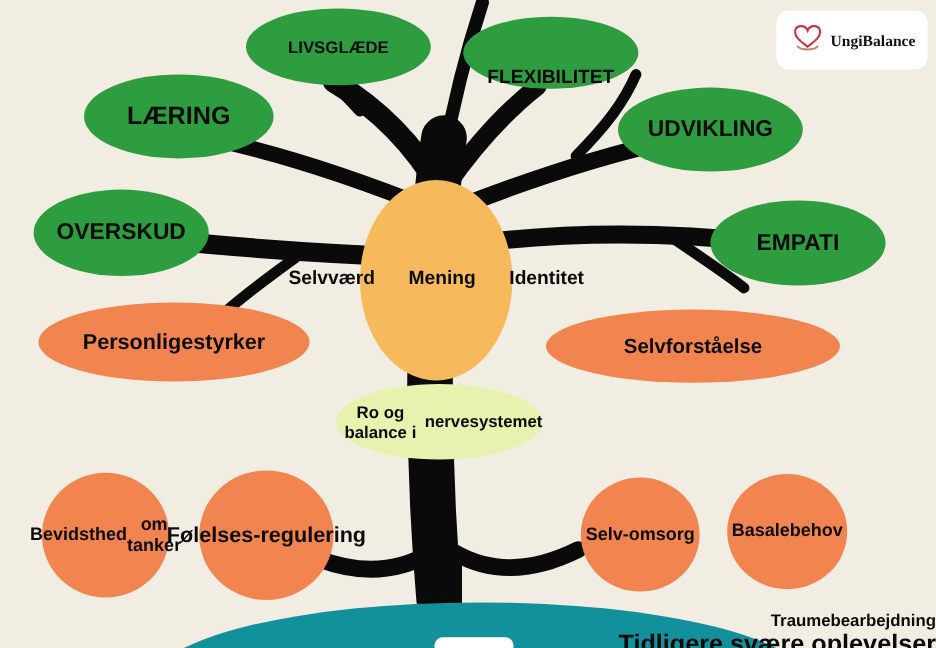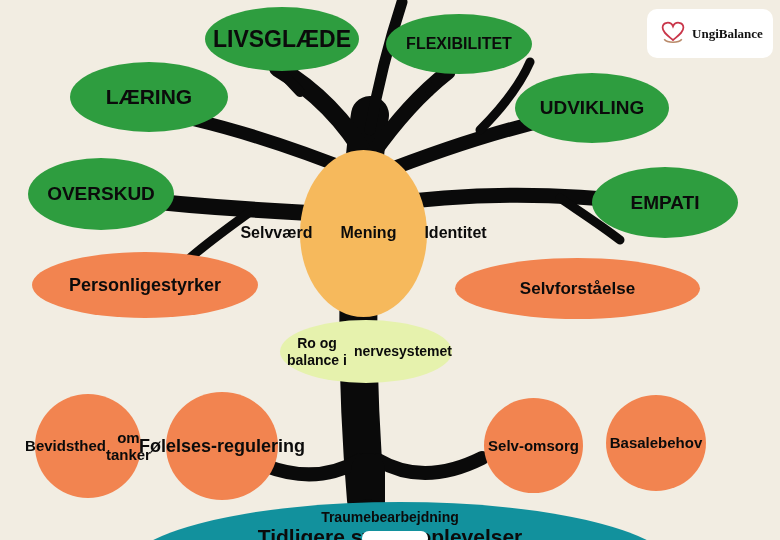--- a/index.html
+++ b/index.html
@@ -38,21 +38,21 @@
   .lgreen{background:var(--light-green);}
   .red{background:var(--red);}
   .blob{
     position:absolute;
     background:var(--teal);
     border-radius:50%;
     z-index:4;
   }
   .base-text{
     position:absolute;left:0;width:780px;
-    text-align:center;color:var(--text);
+    text-align:right;color:var(--text);
     font-weight:700;z-index:5;
   }
   #logo{
     position:absolute;left:647px;top:9px;
     width:126px;height:49px;
     background:#ffffff;border-radius:10px;
     display:flex;align-items:center;justify-content:center;
     gap:3px;z-index:6;
   }
   #logo .brand{
@@ -87,24 +87,24 @@
       <path d="M250 212 C225 230 205 245 190 258" stroke-width="9"></path>
       <path d="M560 198 C585 215 605 228 620 240" stroke-width="9"></path>
       <path d="M360 460 C330 478 298 478 266 466" stroke-width="14"></path>
       <path d="M378 460 C412 480 448 475 482 458" stroke-width="14"></path>
       <path d="M368 470 L368 512" stroke-width="34"></path>
       <path d="M368 505 C340 512 320 516 300 522" stroke-width="12"></path>
       <path d="M368 505 C398 514 420 518 440 524" stroke-width="12"></path>
     </g>
   </svg>
 
-  <div class="bubble green" style="left:205px;top:7px;width:154px;height:64px;font-size:23px;">
+  <div class="bubble green" style="left:205px;top:7px;width:154px;height:64px;font-size:14px;">
     <span>LIVSGLÆDE</span>
   </div>
-  <div class="bubble green" style="left:386px;top:14px;width:146px;height:60px;font-size:16px;">
+  <div class="bubble green" style="left:386px;top:14px;width:146px;height:60px;font-size:16px;justify-content:flex-end;">
     <span>FLEXIBILITET</span>
   </div>
   <div class="bubble green" style="left:70px;top:62px;width:158px;height:70px;font-size:21px;">
     <span>LÆRING</span>
   </div>
   <div class="bubble green" style="left:515px;top:73px;width:154px;height:70px;font-size:19px;">
     <span>UDVIKLING</span>
   </div>
   <div class="bubble green" style="left:28px;top:158px;width:146px;height:72px;font-size:19px;">
     <span>OVERSKUD</span>

